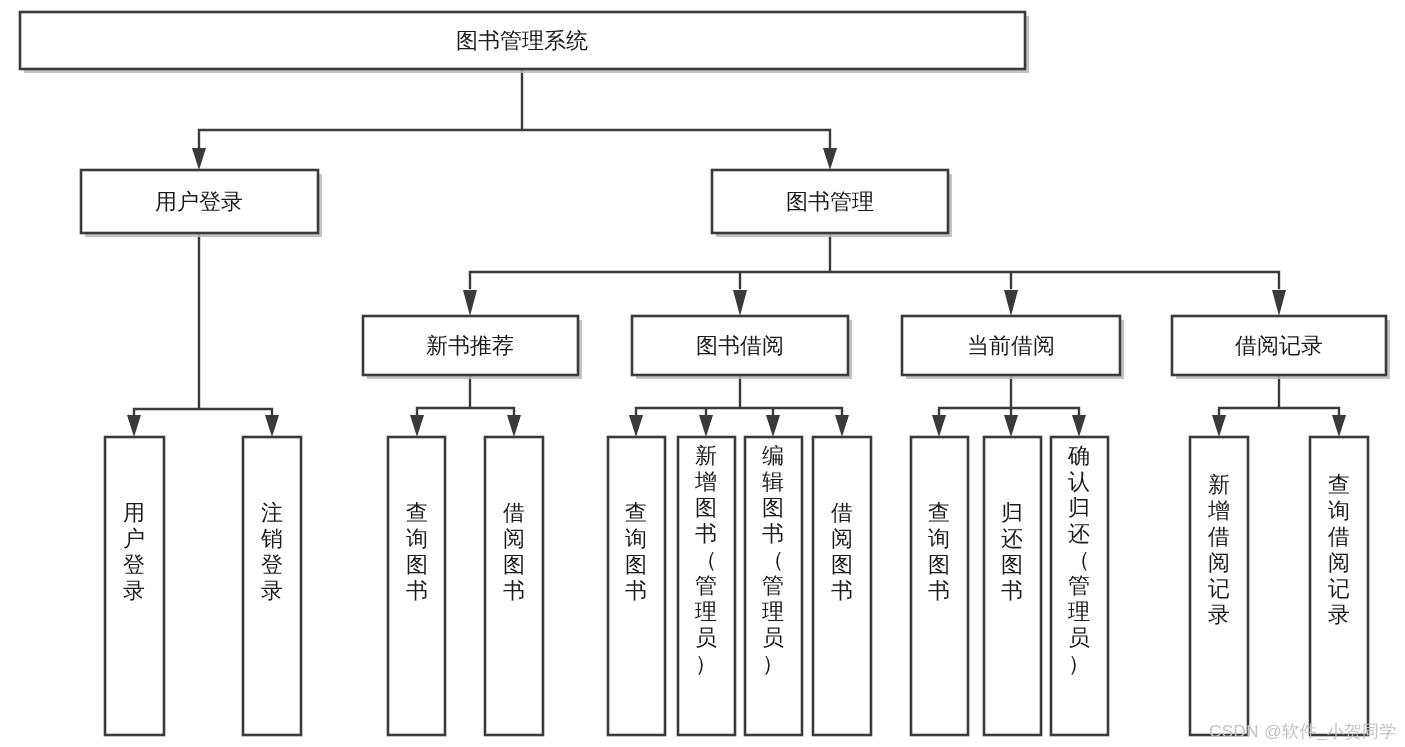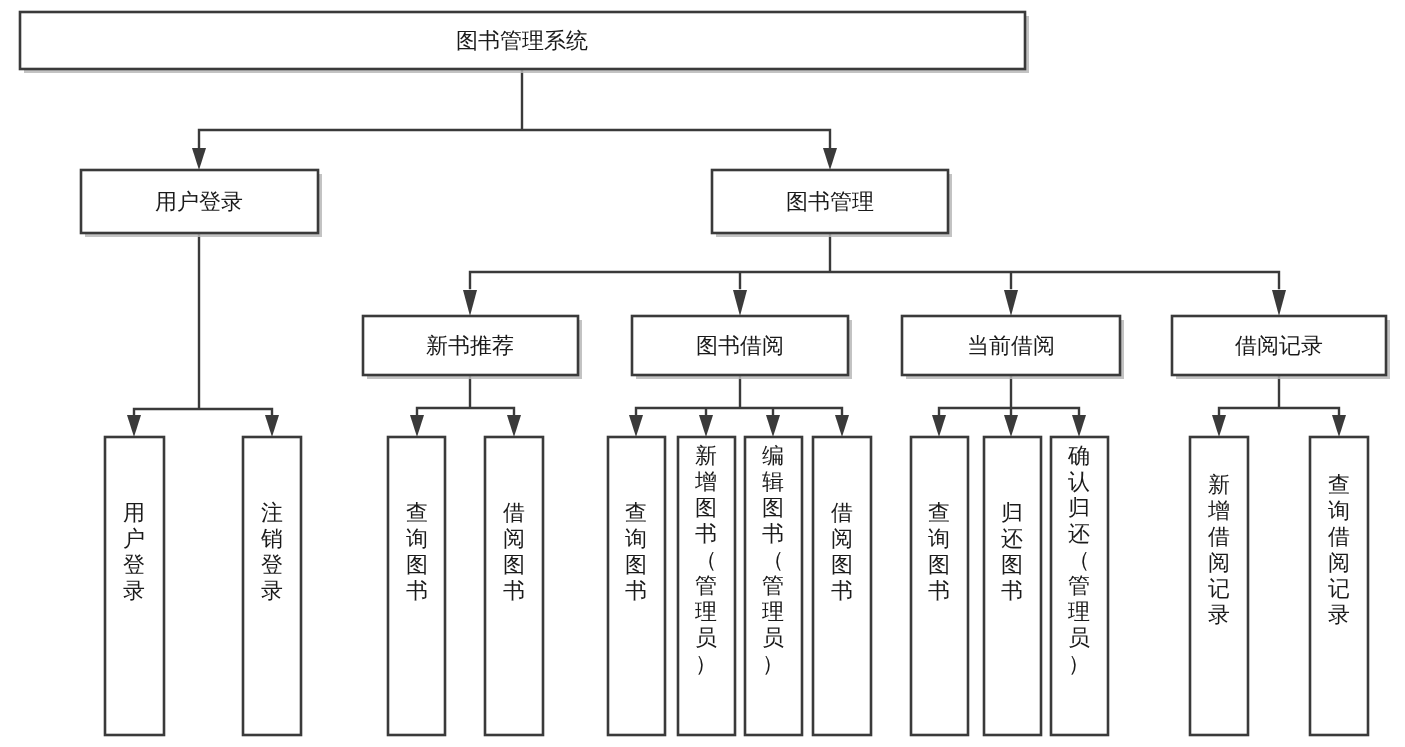--- a/index.html
+++ b/index.html
@@ -238,13 +238,14 @@
       </g>
 
       <g>
         <rect class="node-box" x="1310" y="437" width="58" height="298"></rect>
         <text class="node-label-v" x="1339" y="492"><tspan x="1339" y="492">查</tspan><tspan x="1339" y="518">询</tspan><tspan x="1339" y="544">借</tspan><tspan x="1339" y="570">阅</tspan><tspan x="1339" y="596">记</tspan><tspan x="1339" y="622">录</tspan></text>
       </g>
 
     </g>
   </svg>
 
+  <div class="watermark-text">CSDN @软件_小贺同学</div>
 </div>
 
 </body></html>

